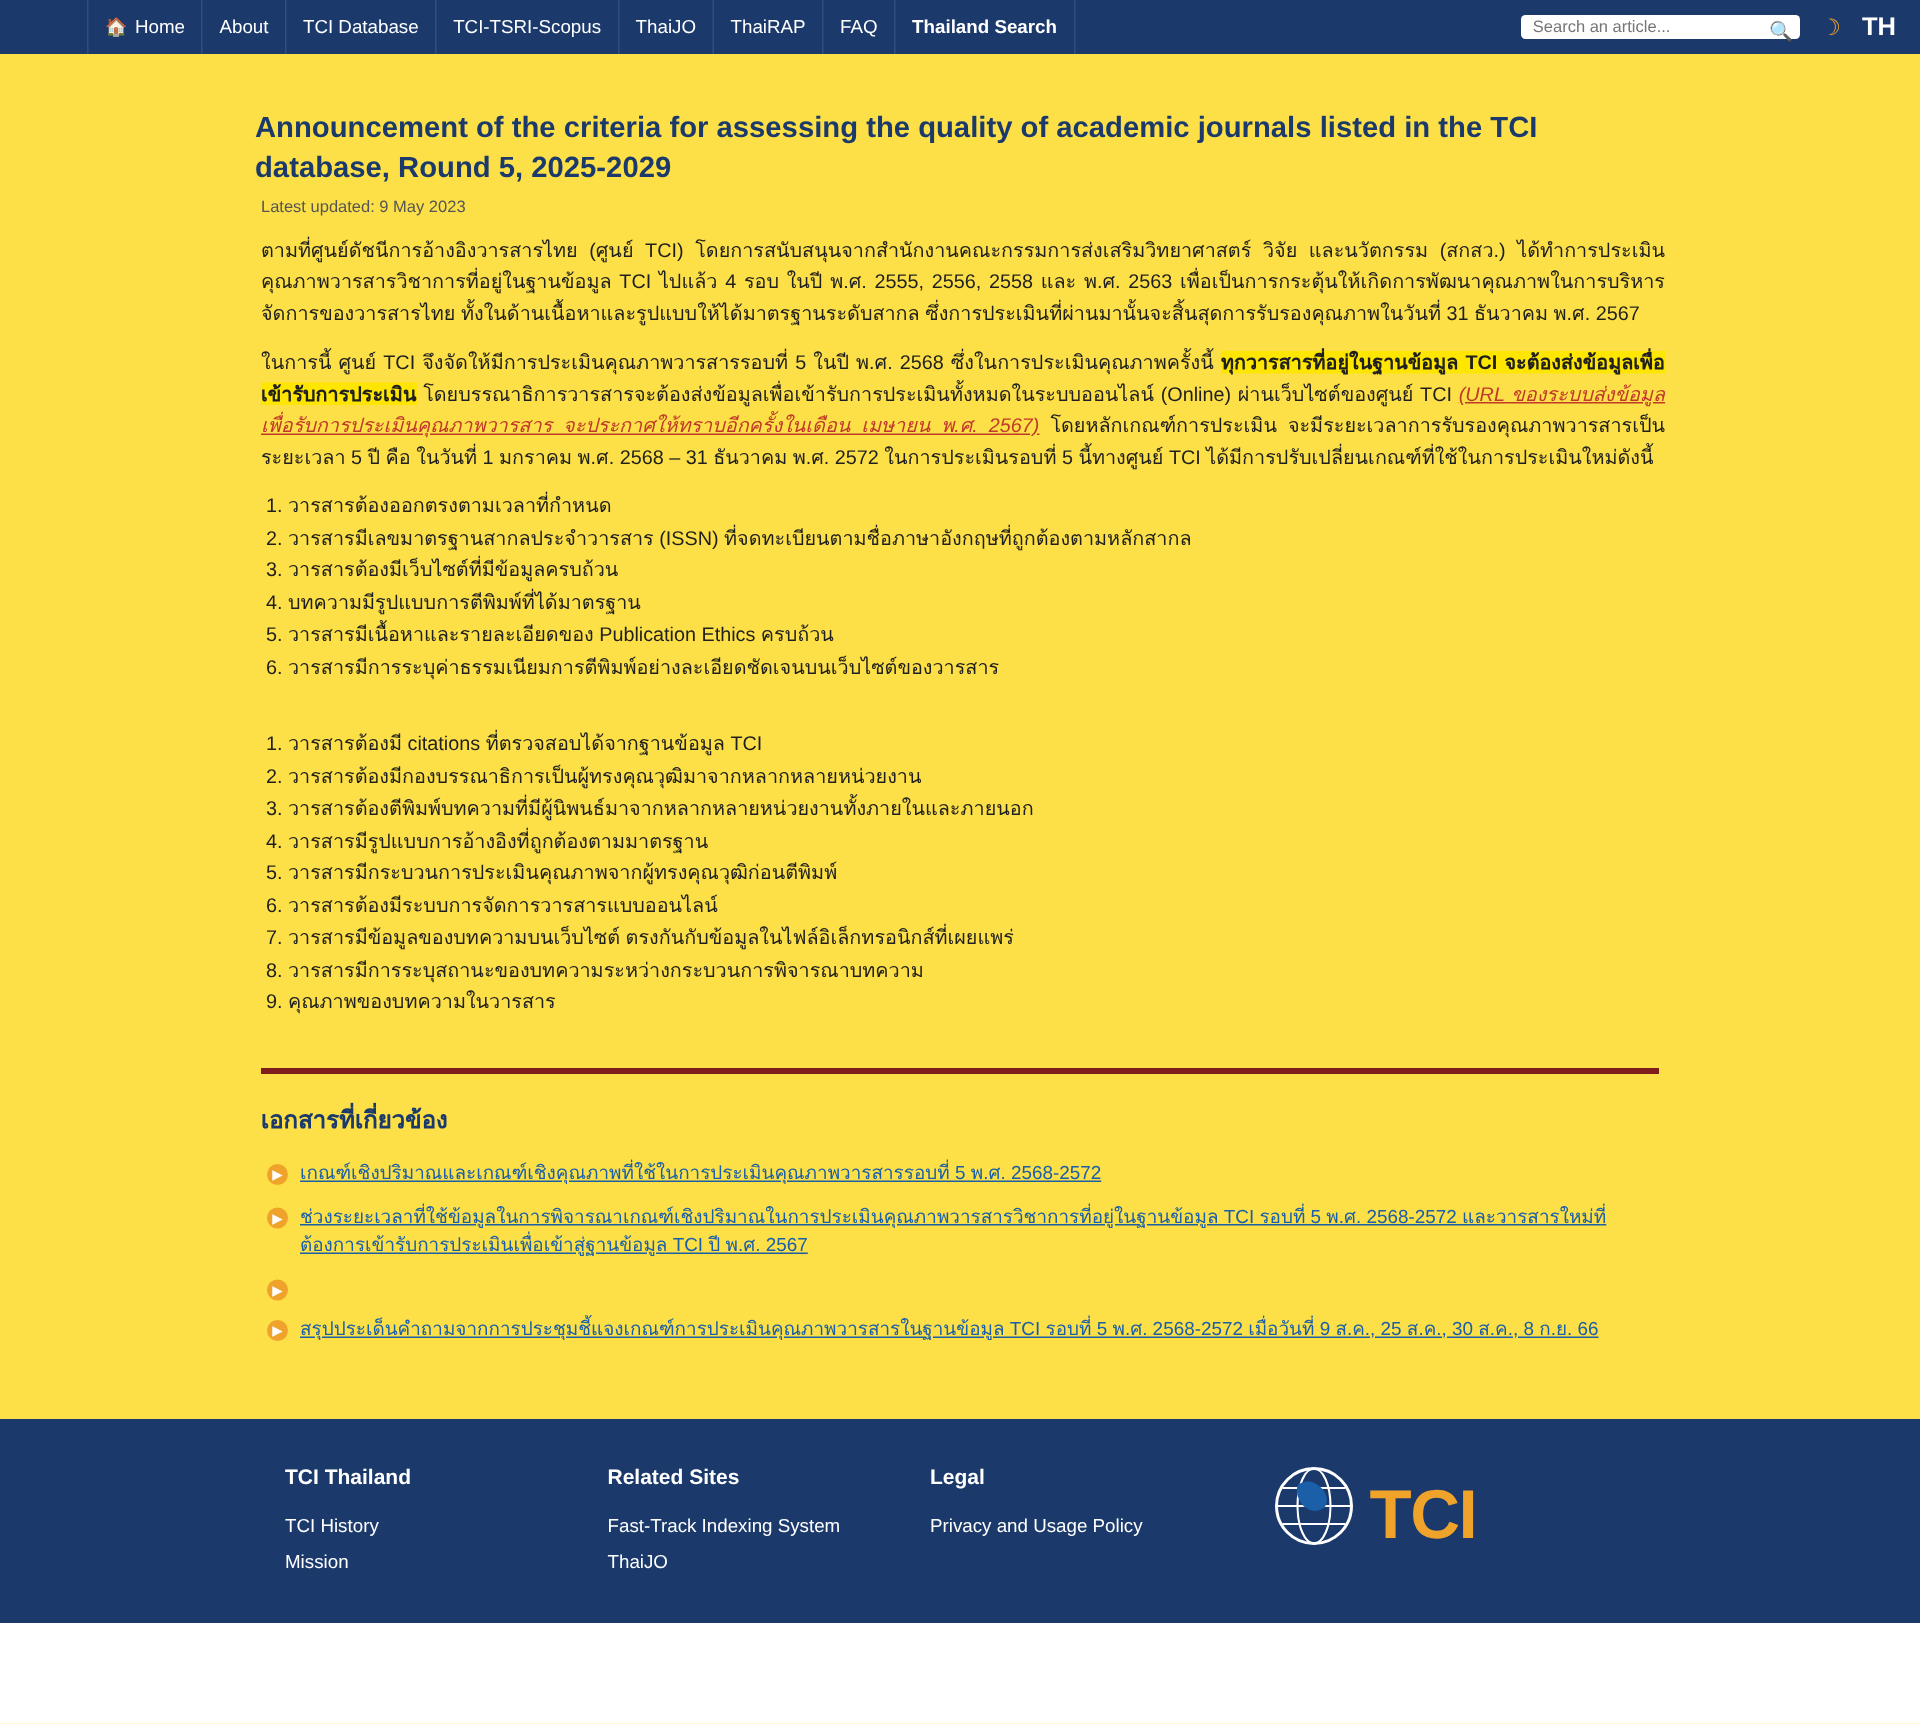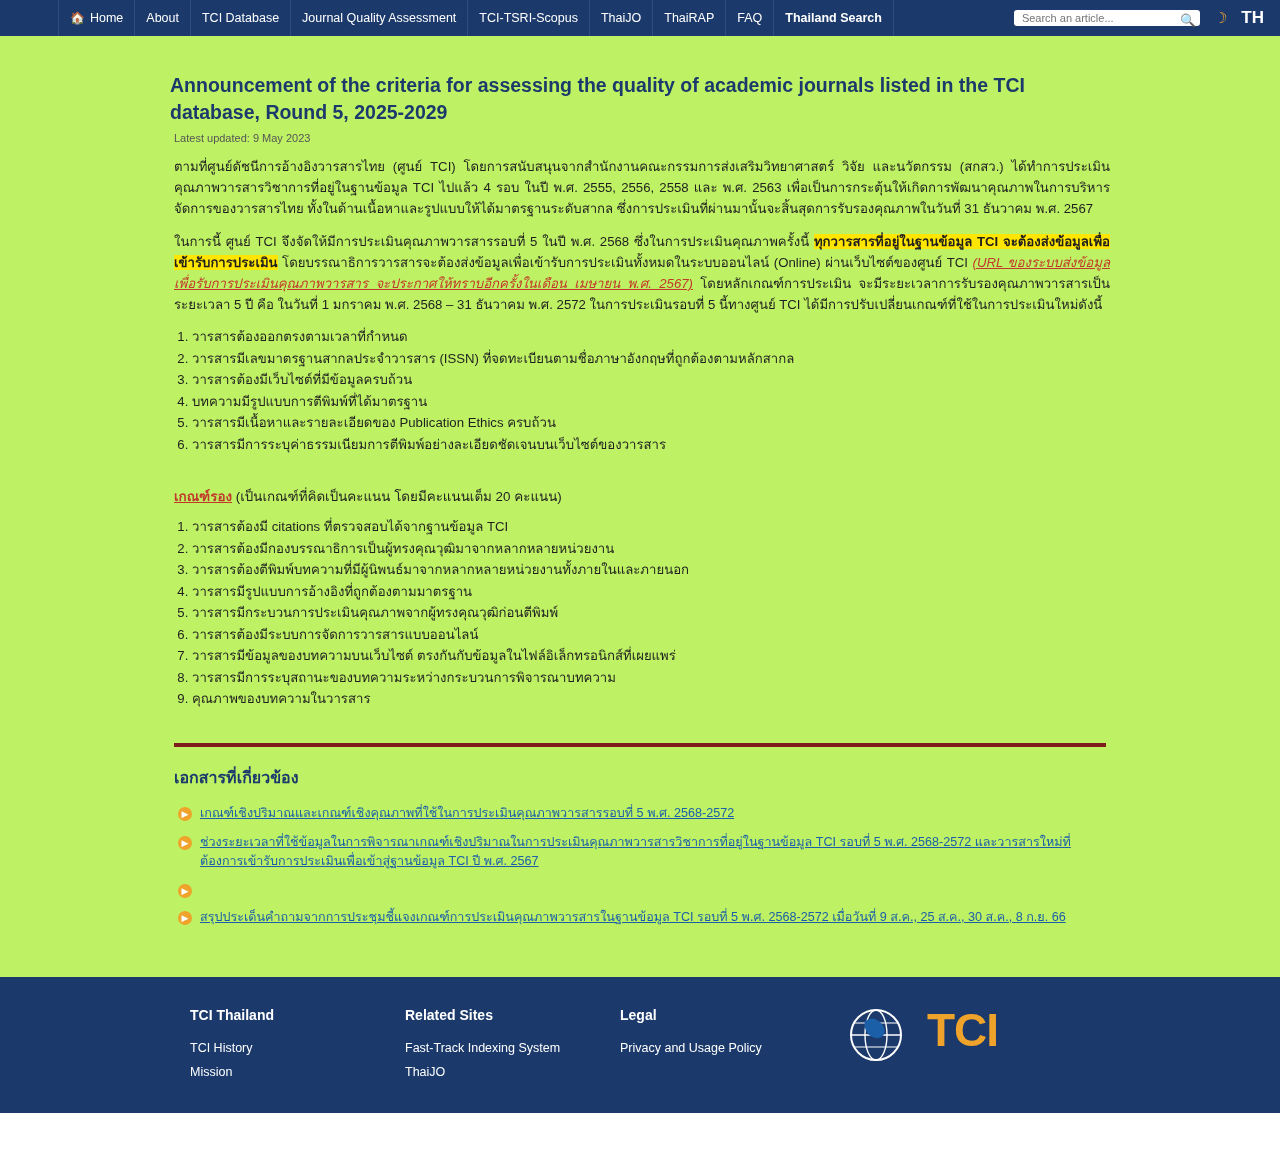--- a/index.html
+++ b/index.html
@@ -65,21 +65,21 @@
   .search-ico {
     position: absolute; right: 6px; top: 4px;
     width: 14px; height: 14px;
     color: #1b3a6b; font-size: 13px; line-height: 14px;
   }
   .moon-ico { color: #f0a32a; font-size: 15px; cursor: pointer; }
   .lang { color: #ffffff; font-weight: bold; font-size: 17px; cursor: pointer; }
 
   
   .page {
-    background: #bef264;
+    background: #fde047;
     min-height: 860px;
     padding: 0 0 40px 0;
   }
   .content {
     width: 940px;
     margin: 0 auto;
     padding: 36px 0 0 0;
     color: #222;
   }
   h1.title {
@@ -194,22 +194,22 @@
     margin-bottom: 10px;
     text-decoration: none;
     cursor: pointer;
   }
   .brand {
     margin-left: 10px;
     width: 280px;
   }
   .brand-logo {
     display: flex;
-    align-items: flex-start;
-    gap: 20px;
+    align-items: flex-end;
+    gap: 6px;
   }
   .globe {
     width: 62px; height: 56px;
     position: relative;
   }
   .tci-word {
     color: #f0a32a;
     font-size: 46px;
     font-weight: bold;
     letter-spacing: -1px;
@@ -223,23 +223,20 @@
   <div class="nav-left">
     <div class="nav-item">
       <span class="home-icon">🏠</span>
       <span>Home</span>
     </div>
     <div class="nav-item">
       <span>About</span>
     </div>
     <div class="nav-item">
       <span>TCI Database</span>
-    </div>
-    <div class="nav-item">
-      <span>Journal Quality Assessment</span>
     </div>
     <div class="nav-item">
       <span>TCI-TSRI-Scopus</span>
     </div>
     <div class="nav-item">
       <span>ThaiJO</span>
     </div>
     <div class="nav-item">
       <span>ThaiRAP</span>
     </div>
@@ -278,23 +275,20 @@
       <li>วารสารต้องออกตรงตามเวลาที่กำหนด</li>
       <li>วารสารมีเลขมาตรฐานสากลประจำวารสาร (ISSN) ที่จดทะเบียนตามชื่อภาษาอังกฤษที่ถูกต้องตามหลักสากล</li>
       <li>วารสารต้องมีเว็บไซต์ที่มีข้อมูลครบถ้วน</li>
       <li>บทความมีรูปแบบการตีพิมพ์ที่ได้มาตรฐาน</li>
       <li>วารสารมีเนื้อหาและรายละเอียดของ Publication Ethics ครบถ้วน</li>
       <li>วารสารมีการระบุค่าธรรมเนียมการตีพิมพ์อย่างละเอียดชัดเจนบนเว็บไซต์ของวารสาร</li>
     </ol>
 
     <div class="spacer-30"></div>
 
-    <div class="crit-head">
-      <span class="main">เกณฑ์รอง</span><span class="note"> (เป็นเกณฑ์ที่คิดเป็นคะแนน โดยมีคะแนนเต็ม 20 คะแนน)</span>
-    </div>
 
     <ol class="crit">
       <li>วารสารต้องมี citations ที่ตรวจสอบได้จากฐานข้อมูล TCI</li>
       <li>วารสารต้องมีกองบรรณาธิการเป็นผู้ทรงคุณวุฒิมาจากหลากหลายหน่วยงาน</li>
       <li>วารสารต้องตีพิมพ์บทความที่มีผู้นิพนธ์มาจากหลากหลายหน่วยงานทั้งภายในและภายนอก</li>
       <li>วารสารมีรูปแบบการอ้างอิงที่ถูกต้องตามมาตรฐาน</li>
       <li>วารสารมีกระบวนการประเมินคุณภาพจากผู้ทรงคุณวุฒิก่อนตีพิมพ์</li>
       <li>วารสารต้องมีระบบการจัดการวารสารแบบออนไลน์</li>
       <li>วารสารมีข้อมูลของบทความบนเว็บไซต์ ตรงกันกับข้อมูลในไฟล์อิเล็กทรอนิกส์ที่เผยแพร่</li>
       <li>วารสารมีการระบุสถานะของบทความระหว่างกระบวนการพิจารณาบทความ</li>

